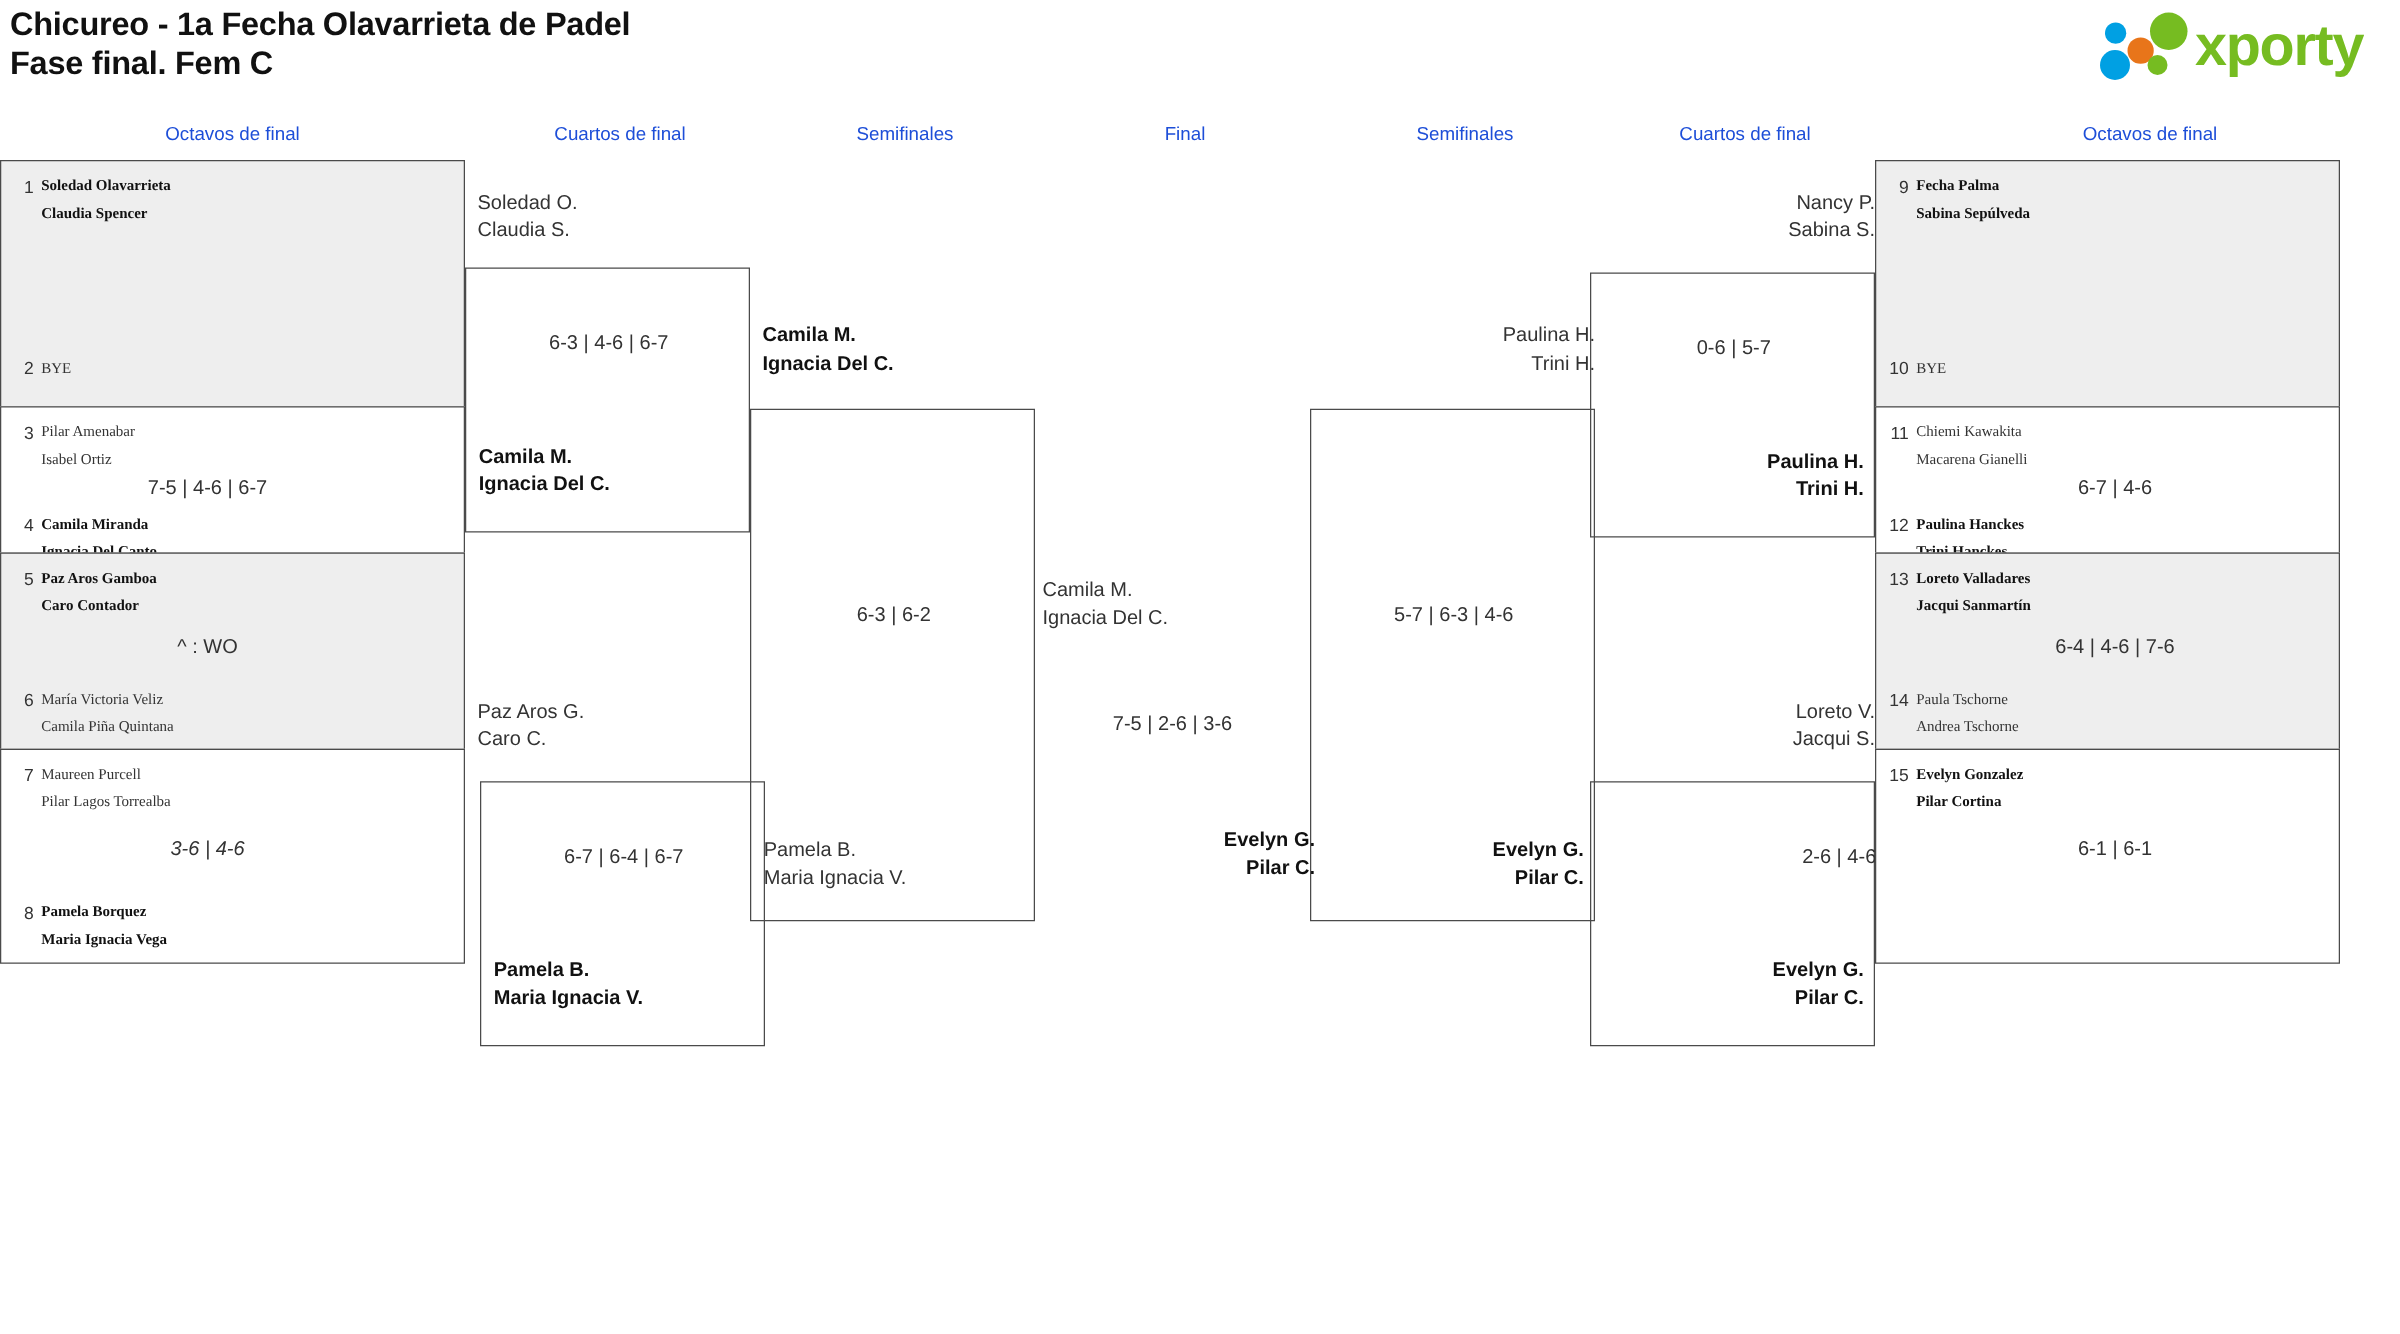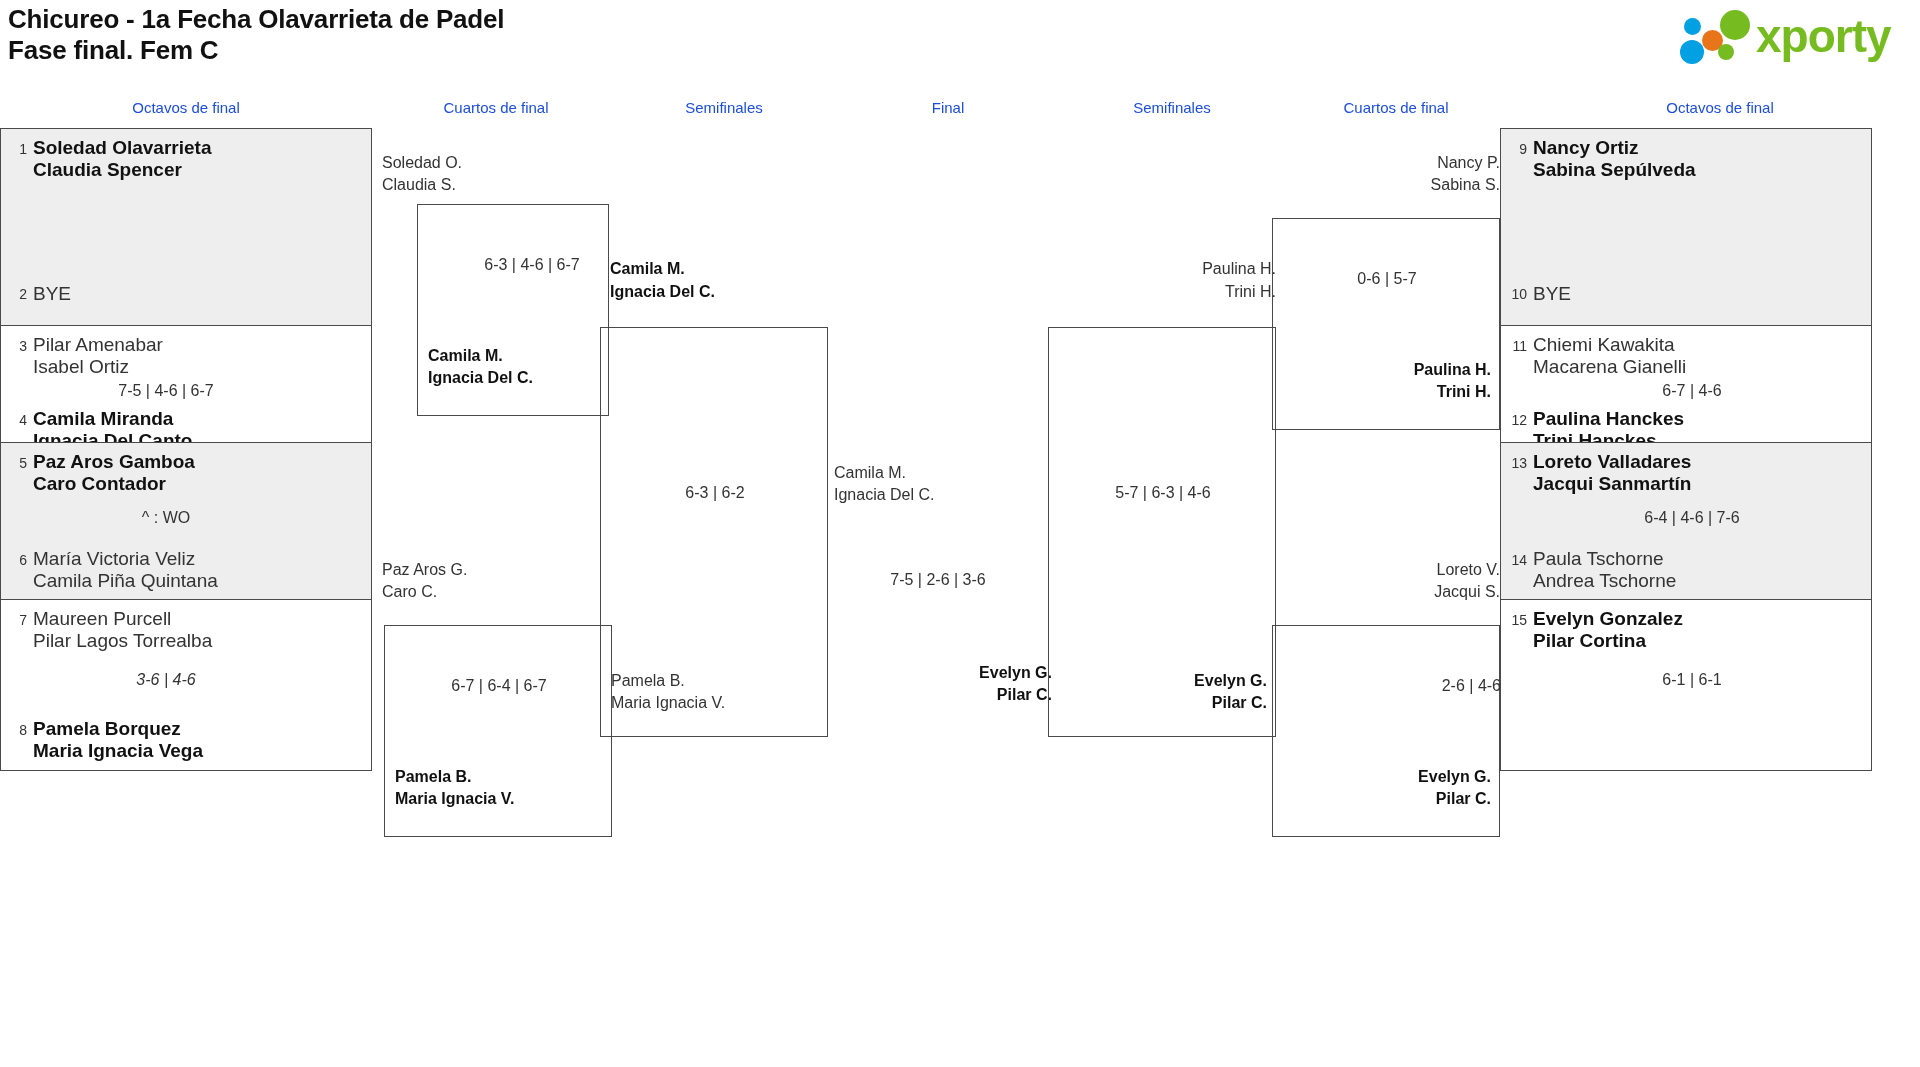--- a/index.html
+++ b/index.html
@@ -44,21 +44,21 @@
   .box.plain{background:#ffffff;}
   .box.nofill{background:transparent;}
 
   
   .seed{position:absolute;display:flex;align-items:flex-start;}
   .seed .num{
     width:26px;flex:0 0 26px;text-align:right;
     font-size:14px;color:#333;padding-right:6px;
     line-height:24px;
   }
-  .seed .nm{font-size:19px;line-height:22px;color:#333;white-space:nowrap;}
+  .seed .nm{font-size:12px;line-height:22px;color:#333;white-space:nowrap;font-family:Liberation Serif, serif;}
   .seed.win .nm{font-weight:700;color:#111;}
   .seed.single .num{line-height:20px;}
   .seed.single .nm{line-height:20px;}
 
   
   .score{
     position:absolute;font-size:16px;color:#333;white-space:nowrap;
     text-align:center;line-height:20px;
   }
 
@@ -154,21 +154,21 @@
     <span class="num">8</span>
     <span>
       <span class="nm" style="display:block">Pamela Borquez</span>
       <span class="nm" style="display:block">Maria Ignacia Vega</span>
     </span>
   </div>
 </div>
 
 <div class="team" style="left:382px;top:152px;">Soledad O.</div>
 <div class="team" style="left:382px;top:174px;">Claudia S.</div>
-<div class="box nofill" style="left:372px;top:204px;width:192px;height:212px;margin-left:45px;">
+<div class="box nofill" style="left:372px;top:214px;width:228px;height:212px;">
   <div class="score" style="left:0px;top:50px;width:228px;">6-3 | 4-6 | 6-7</div>
   <div class="team win" style="left:10px;top:140px;">Camila M.</div>
   <div class="team win" style="left:10px;top:162px;">Ignacia Del C.</div>
 </div>
 
 <div class="team" style="left:382px;top:559px;">Paz Aros G.</div>
 <div class="team" style="left:382px;top:581px;">Caro C.</div>
 <div class="box nofill" style="left:384px;top:625px;width:228px;height:212px;">
   <div class="score" style="left:0px;top:50px;width:228px;">6-7 | 6-4 | 6-7</div>
   <div class="team win" style="left:10px;top:140px;">Pamela B.</div>
@@ -210,21 +210,21 @@
 <div class="box nofill" style="left:1272px;top:625px;width:228px;height:212px;">
   <div class="score" style="left:0px;top:50px;width:228px;text-align:right;">2-6 | 4-6</div>
   <div class="team win r" style="left:0px;top:140px;width:218px;">Evelyn G.</div>
   <div class="team win r" style="left:0px;top:162px;width:218px;">Pilar C.</div>
 </div>
 
 <div class="box shaded" style="left:1500px;top:128px;width:372px;height:198px;">
   <div class="seed win" style="left:0px;top:8px;width:100%;">
     <span class="num">9</span>
     <span>
-      <span class="nm" style="display:block">Nancy Ortiz</span>
+      <span class="nm" style="display:block">Fecha Palma</span>
       <span class="nm" style="display:block">Sabina Sepúlveda</span>
     </span>
   </div>
   <div class="seed single" style="left:0px;top:155px;width:100%;">
     <span class="num">10</span>
     <span class="nm">BYE</span>
   </div>
 </div>
 
 <div class="box plain" style="left:1500px;top:325px;width:372px;height:118px;">

